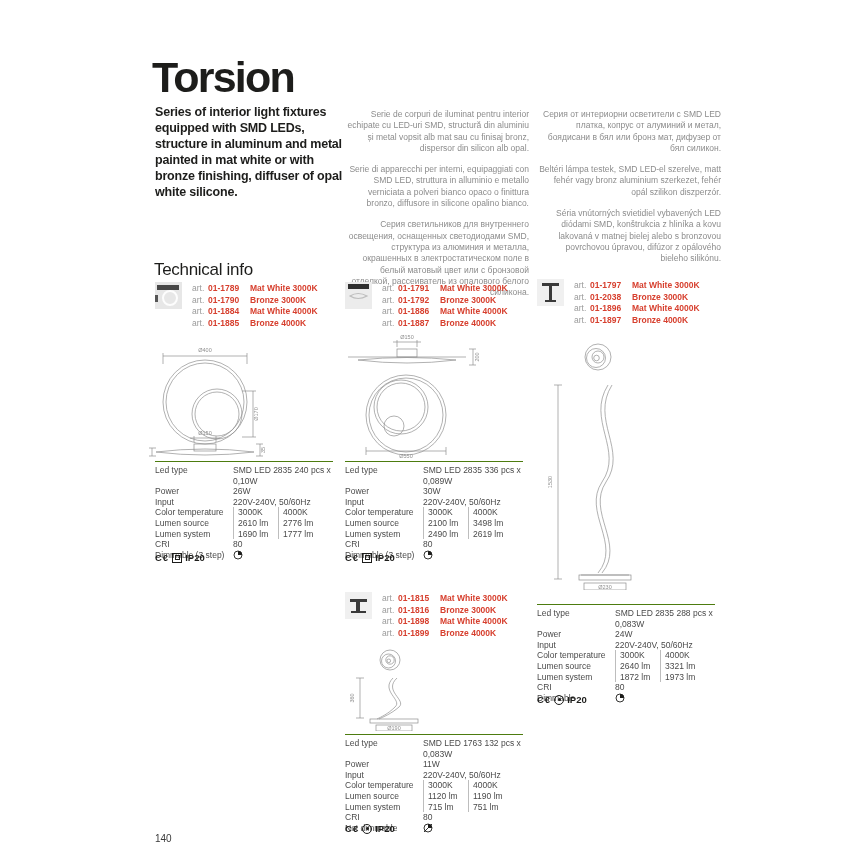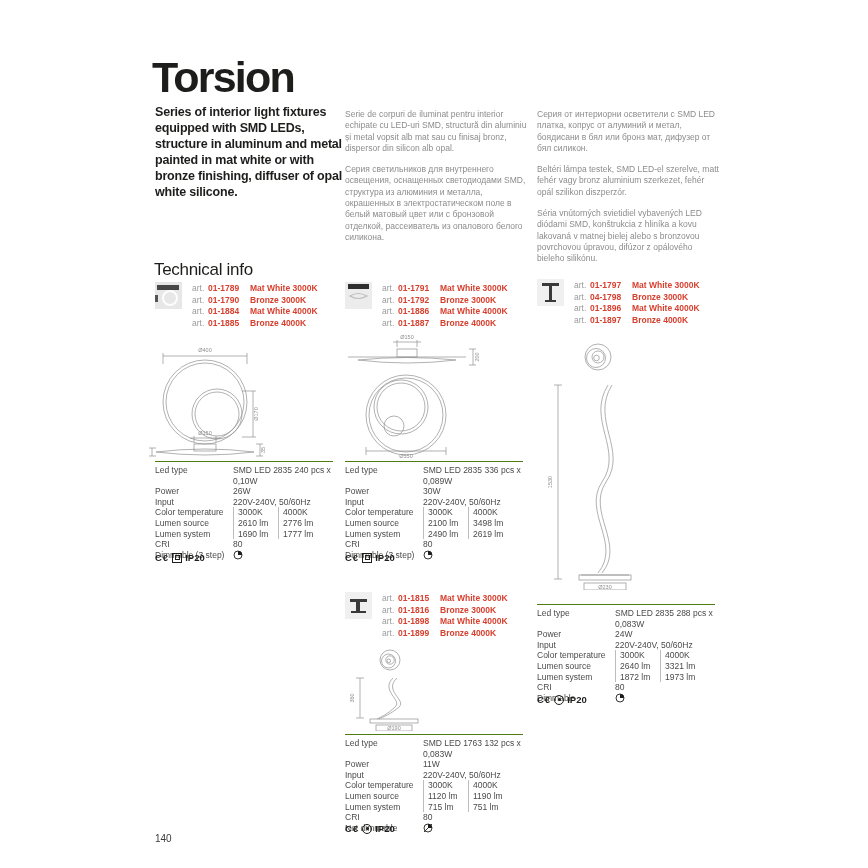--- a/index.html
+++ b/index.html
@@ -4,21 +4,21 @@
 <style>
   html,body{margin:0;padding:0;background:#fff;}
   .page{position:relative;width:868px;height:868px;background:#ffffff;overflow:hidden;
         font-family:"Liberation Sans",sans-serif;color:#1d1d1b;}
   .page-title{position:absolute;left:152px;top:24px;font-size:43px;font-weight:700;
         letter-spacing:-1.8px;color:#1d1d1b;}
   .intro-en{position:absolute;left:155px;top:104px;width:196px;font-size:12.5px;
         font-weight:700;line-height:1.28;letter-spacing:-0.2px;color:#1d1d1b;}
   .lang-col{position:absolute;top:109px;width:184px;font-size:8.5px;line-height:1.33;
         color:#8c8c8c;}
-  .lang-col p{margin:0 0 10px 0;}
+  .lang-col p{margin:0 0 10px 0;text-align:right;}
   #lang-col-2{left:345px;}
   #lang-col-3{left:537px;}
   .tech-title{position:absolute;left:154px;top:246px;font-size:17px;font-weight:400;
         letter-spacing:-0.3px;}
   .product-head{position:absolute;}
   .thumb{position:absolute;left:0;top:0;width:27px;height:27px;display:block;}
   .articles{position:absolute;left:37px;top:1px;white-space:nowrap;font-size:8.5px;
         line-height:11.5px;}
   .art-row{display:flex;}
   .art-word{color:#9a9a9a;width:16px;}
@@ -50,20 +50,21 @@
 <body>
 
 <div class="page">
 
   <h1 class="page-title">Torsion</h1>
 
   <div class="intro-en">Series of interior light fixtures equipped with SMD LEDs, structure in aluminum and metal painted in mat white or with bronze finishing, diffuser of opal white silicone.</div>
 
   <div class="lang-col" id="lang-col-2">
     <p>Serie de corpuri de iluminat pentru interior echipate cu LED-uri SMD, structură din aluminiu și metal vopsit alb mat sau cu finisaj bronz, dispersor din silicon alb opal.</p>
+    <p>Serie di apparecchi per interni, equipaggiati con SMD LED, struttura in alluminio e metallo verniciata a polveri bianco opaco o finittura bronzo, diffusore in silicone opalino bianco.</p>
     <p>Серия светильников для внутреннего освещения, оснащенных светодиодами SMD, структура из алюминия и металла, окрашенных в электростатическом поле в белый матовый цвет или с бронзовой отделкой, рассеиватель из опалового белого силикона.</p>
   </div>
 
   <div class="lang-col" id="lang-col-3">
     <p>Серия от интериорни осветители с SMD LED платка, копрус от алуминий и метал, боядисани в бял или бронз мат, дифузер от бял силикон.</p>
     <p>Beltéri lámpa testek, SMD LED-el szerelve, matt fehér vagy bronz aluminium szerkezet, fehér opál szilikon diszperzór.</p>
     <p>Séria vnútorných svietidiel vybavených LED diódami SMD, konštrukcia z hliníka a kovu lakovaná v matnej bielej alebo s bronzovou povrchovou úpravou, difúzor z opálového bieleho silikónu.</p>
   </div>
 
   <h2 class="tech-title">Technical info</h2>
@@ -289,21 +290,21 @@
       <rect x="8" y="21" width="11" height="2" fill="#3a3a3a"></rect>
     </svg>
     <div class="articles">
       <div class="art-row">
           <span class="art-word">art.</span>
           <span class="art-code">01-1797</span>
           <span class="art-fin">Mat White 3000K</span>
         </div>
       <div class="art-row">
           <span class="art-word">art.</span>
-          <span class="art-code">04-1798</span>
+          <span class="art-code">01-2038</span>
           <span class="art-fin">Bronze 3000K</span>
         </div>
       <div class="art-row">
           <span class="art-word">art.</span>
           <span class="art-code">01-1896</span>
           <span class="art-fin">Mat White 4000K</span>
         </div>
       <div class="art-row">
           <span class="art-word">art.</span>
           <span class="art-code">01-1897</span>

